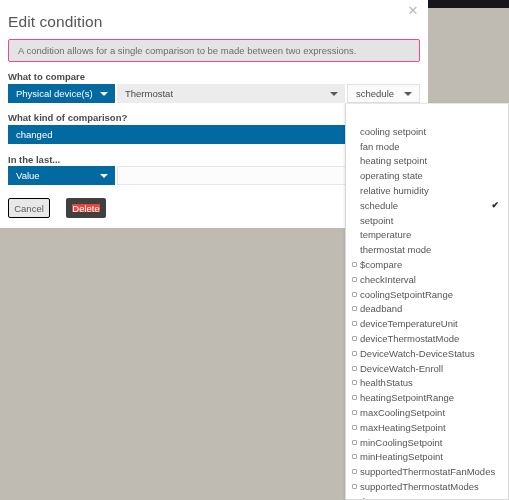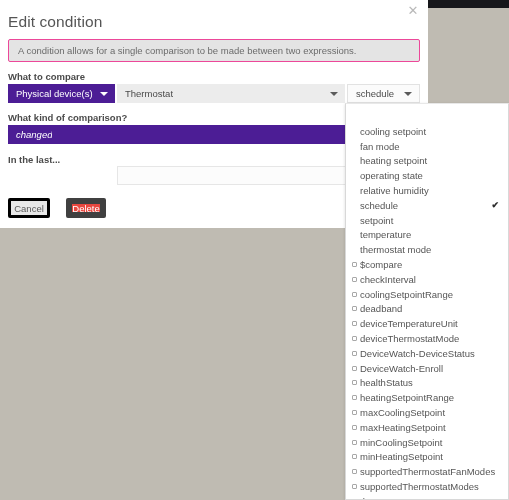--- a/index.html
+++ b/index.html
@@ -101,21 +101,21 @@
 
   .sel {
     position: absolute;
     height: 19px;
     font-size: 9.5px;
     display: flex;
     align-items: center;
     border: 0;
   }
   .sel-blue {
-    background: #4c1d95;
+    background: #0369a1;
     color: #ffffff;
   }
   .sel-grey {
     background: #ececec;
     color: #4a4a4a;
   }
   .sel-white {
     background: #fbfbfb;
     border: 1px solid #e2e2e2;
     color: #4a4a4a;
@@ -135,21 +135,21 @@
     border-right: 4px solid transparent;
     border-top: 4px solid currentColor;
   }
   .caret-white { color: #ffffff; }
   .caret-dark  { color: #5b5b5b; }
 
   
   .sel-device   { left: 0px;   width: 107px; }
   .sel-thermo   { left: 109px; width: 228px; }
   .sel-attr     { left: 339px; width: 73px; }
-  .sel-changed  { left: 0px;   width: 412px; font-style: italic; }
+  .sel-changed  { left: 0px;   width: 412px; }
   .sel-value    { left: 0px;   width: 107px; }
   .num-input {
     position: absolute;
     left: 109px; width: 303px; height: 19px;
     background: #fcfcfc;
     border: 1px solid #e6e6e6;
     font-size: 9.5px;
     color: #555555;
     text-align: right;
     padding-right: 9px;
@@ -168,21 +168,21 @@
     display: flex;
     align-items: center;
     justify-content: center;
     border-radius: 2px;
     cursor: pointer;
     font-family: "Liberation Sans", sans-serif;
   }
   .btn-cancel {
     left: 8px; width: 42px;
     background: #e8e8e8;
-    border: 3px solid #000000;
+    border: 1px solid #000000;
     color: #5a5a5a;
   }
   .btn-delete {
     left: 66px; width: 40px;
     background: #e8473f;
     border: 6px solid #404040;
     color: #ffffff;
   }
 
   
@@ -271,20 +271,24 @@
 
     <div class="row row-kind">
       <div class="sel sel-blue sel-changed">
         <span class="sel-text">changed</span>
       </div>
     </div>
 
     <div class="field-label label-in-the-last">In the last...</div>
 
     <div class="row row-last">
+      <div class="sel sel-blue sel-value">
+        <span class="sel-text">Value</span>
+        <span class="caret caret-white"></span>
+      </div>
       <div class="num-input">1</div>
     </div>
 
     <div class="btn btn-cancel">Cancel</div>
     <div class="btn btn-delete">Delete</div>
 
   </div>
 
   <div class="dropdown" id="dropdown">
       <div class="dd-item first-item">

